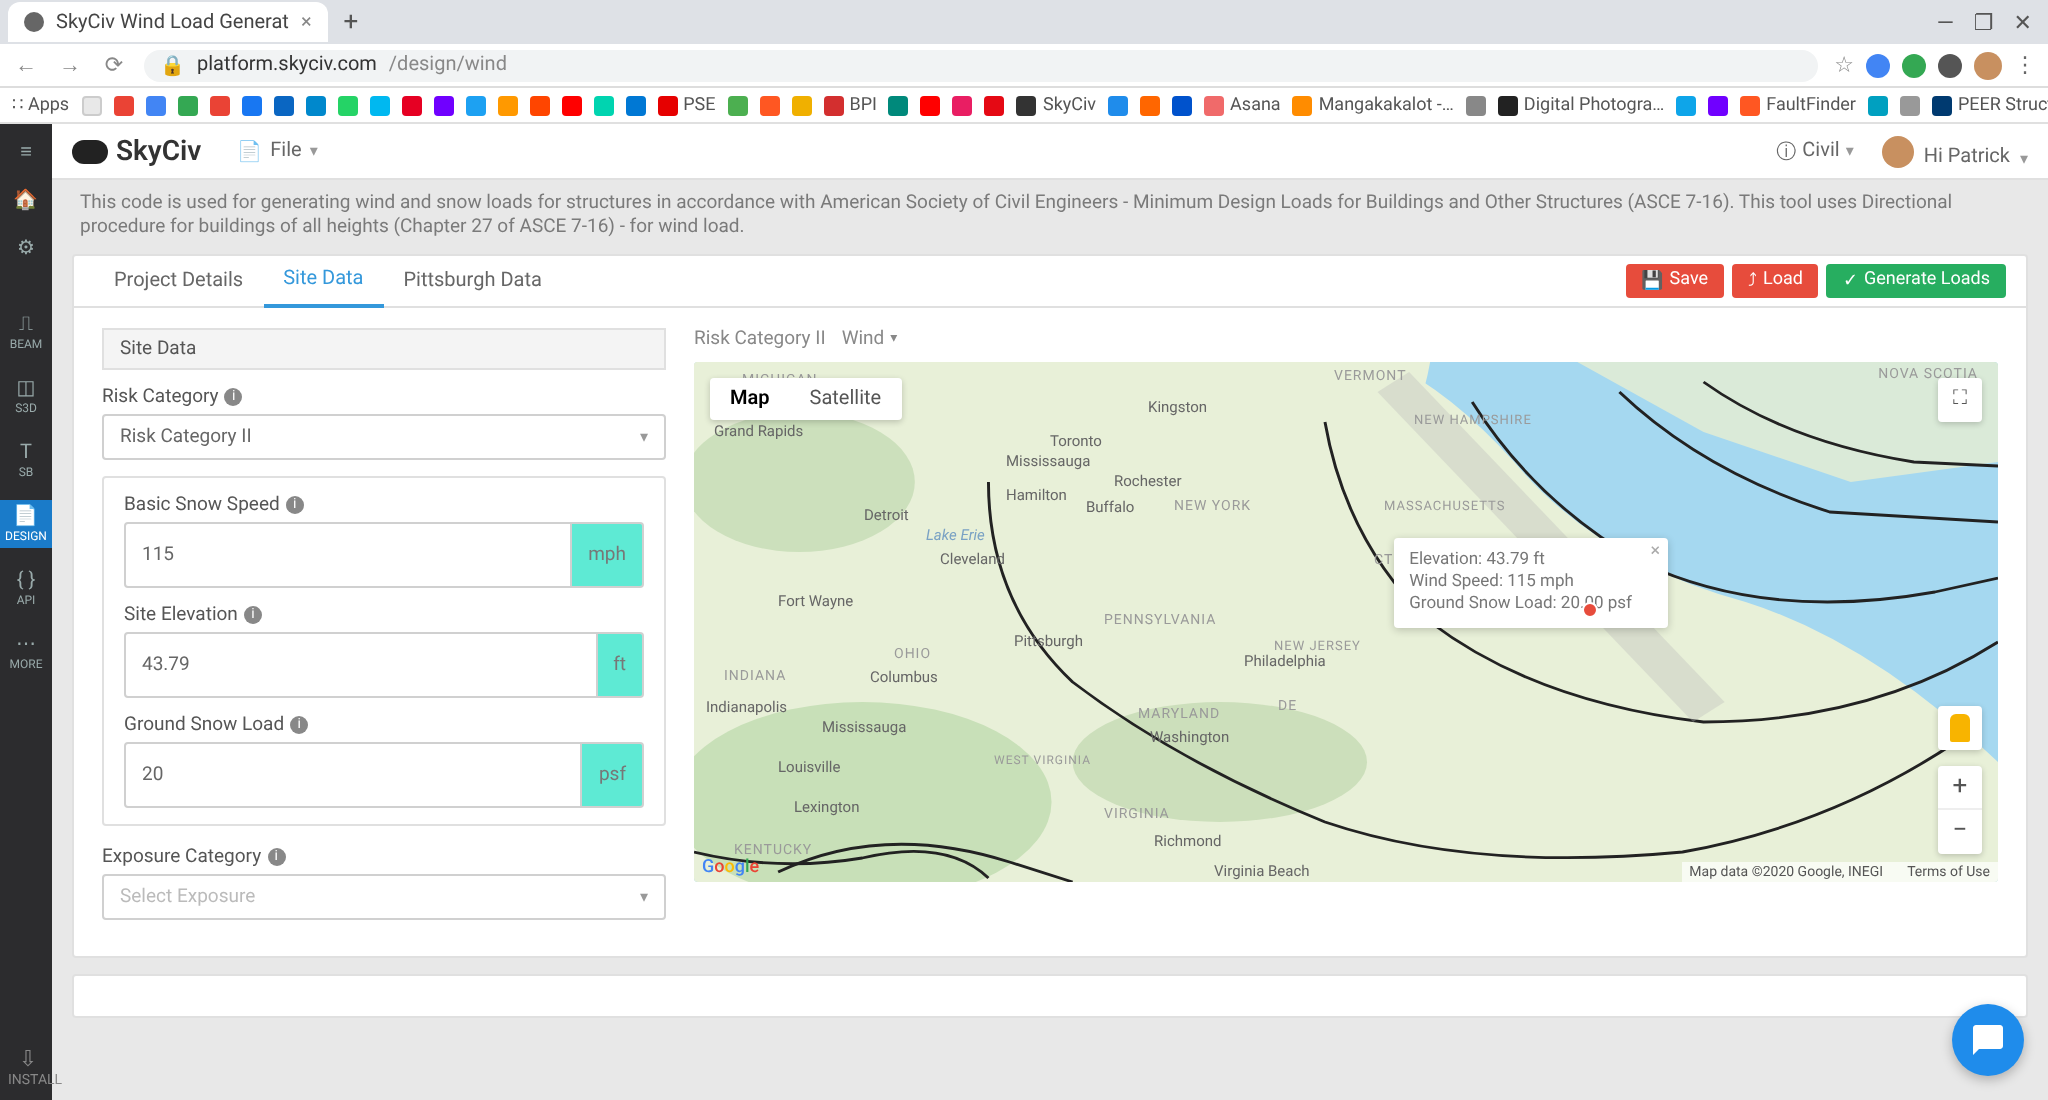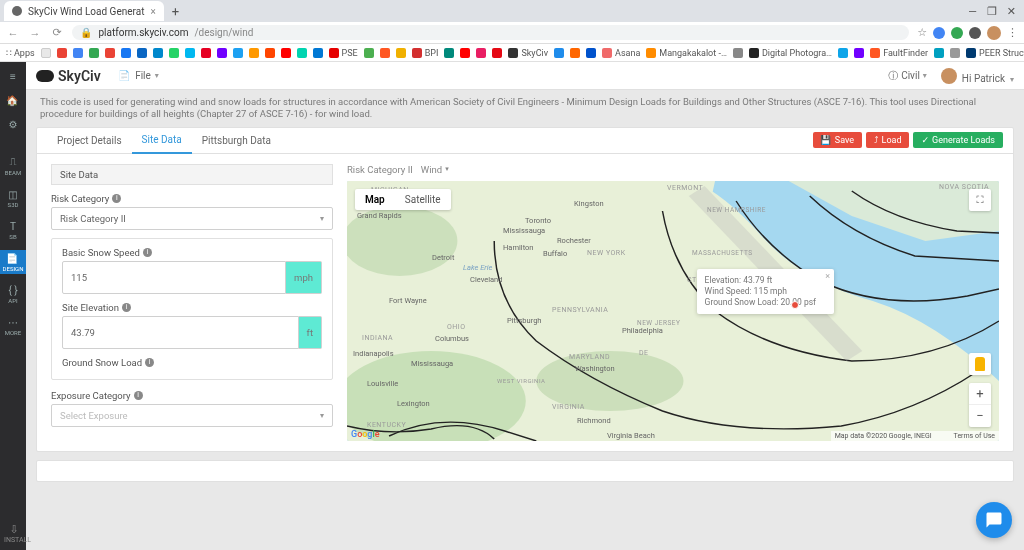--- a/index.html
+++ b/index.html
@@ -83,21 +83,21 @@
   .map-type-toggle > div { padding: 5px 10px; color: #555; }
   .map-type-toggle > div.active { font-weight: 600; color: #000; }
   .map-fullscreen { position: absolute; top: 8px; right: 8px; background: #fff; width: 22px; height: 22px; border-radius: 2px; box-shadow: 0 1px 3px rgba(0,0,0,0.2); display: flex; align-items: center; justify-content: center; font-size: 10px; color: #555; }
   .map-zoom { position: absolute; bottom: 14px; right: 8px; background: #fff; border-radius: 2px; box-shadow: 0 1px 3px rgba(0,0,0,0.2); width: 22px; }
   .map-zoom > div { height: 22px; display: flex; align-items: center; justify-content: center; font-size: 13px; color: #555; border-bottom: 1px solid #eee; }
   .map-pegman { position: absolute; bottom: 66px; right: 8px; background: #fff; width: 22px; height: 22px; border-radius: 2px; box-shadow: 0 1px 3px rgba(0,0,0,0.2); display: flex; align-items: center; justify-content: center; }
   .pegman { width: 10px; height: 14px; background: #f8b400; border-radius: 3px 3px 1px 1px; }
   .map-tooltip { position: absolute; top: 88px; right: 165px; background: #fff; border-radius: 2px; box-shadow: 0 1px 4px rgba(0,0,0,0.2); padding: 6px 18px 6px 8px; font-size: 8.5px; color: #777; line-height: 1.3; }
   .map-tooltip .close { position: absolute; top: 2px; right: 4px; font-size: 9px; color: #aaa; }
   .map-marker { position: absolute; top: 120px; right: 200px; width: 8px; height: 8px; background: #e74c3c; border-radius: 50%; border: 1px solid #fff; }
-  .map-attrib { position: absolute; bottom: 0; right: 0; background: rgba(255,255,255,0.7); font-size: 7px; color: #555; padding: 1px 4px; display: flex; gap: 22px; }
+  .map-attrib { position: absolute; bottom: 0; right: 0; background: rgba(255,255,255,0.7); font-size: 7px; color: #555; padding: 1px 4px; display: flex; gap: 12px; }
   .map-google { position: absolute; bottom: 2px; left: 4px; font-size: 9px; font-weight: 500; }
   .map-google .g { color: #4285f4; } .map-google .o1 { color: #ea4335; } .map-google .o2 { color: #fbbc05; }
   .map-google .g2 { color: #4285f4; } .map-google .l { color: #34a853; } .map-google .e { color: #ea4335; }
 
   .two-col { display: flex; gap: 14px; padding: 10px 14px; }
 
   .chat-fab { position: fixed; bottom: 12px; right: 12px; width: 36px; height: 36px; border-radius: 50%; background: #1f8ceb; display: flex; align-items: center; justify-content: center; color: #fff; box-shadow: 0 2px 6px rgba(0,0,0,0.25); }
 
   
   .ml { position: absolute; font-size: 7.5px; color: #8a8a8a; white-space: nowrap; }
@@ -378,20 +378,24 @@
                 <div class="input-group">
                   <input class="form-control" value="43.79" style="">
                   <div class="input-addon">ft</div>
                 </div>
               </div>
               <div class="form-group" style="margin-bottom:0">
                 <div class="form-label">
                     <span>Ground Snow Load</span>
                     <span class="info-icon">i</span>
                   </div>
+                <div class="input-group">
+                  <input class="form-control" value="20" style="">
+                  <div class="input-addon">psf</div>
+                </div>
               </div>
             </div>
 
             <div class="form-group">
               <div class="form-label">
                   <span>Exposure Category</span>
                   <span class="info-icon">i</span>
                 </div>
               <div class="form-control select">
                   <span class="placeholder-txt">Select Exposure</span>
@@ -456,21 +460,21 @@
               <div class="ml city" style="top:135px;left:160px">Pittsburgh</div>
               <div class="ml state" style="top:138px;left:290px;font-size:6.5px">NEW JERSEY</div>
               <div class="ml state" style="top:153px;left:15px">INDIANA</div>
               <div class="ml city" style="top:153px;left:88px">Columbus</div>
               <div class="ml city" style="top:145px;left:275px">Philadelphia</div>
               <div class="ml city" style="top:168px;left:6px">Indianapolis</div>
               <div class="ml city" style="top:178px;left:64px">Mississauga</div>
               <div class="ml state" style="top:172px;left:222px">MARYLAND</div>
               <div class="ml state" style="top:168px;left:292px">DE</div>
               <div class="ml city" style="top:183px;left:228px">Washington</div>
-              <div class="ml city" style="top:198px;left:20px">Louisville</div>
+              <div class="ml city" style="top:198px;left:42px">Louisville</div>
               <div class="ml state" style="top:196px;left:150px;font-size:6px">WEST VIRGINIA</div>
               <div class="ml city" style="top:218px;left:50px">Lexington</div>
               <div class="ml state" style="top:222px;left:205px">VIRGINIA</div>
               <div class="ml state" style="top:240px;left:20px">KENTUCKY</div>
               <div class="ml city" style="top:235px;left:230px">Richmond</div>
               <div class="ml city" style="top:250px;left:260px">Virginia Beach</div>
               <div class="ml state" style="top:2px;right:10px">NOVA SCOTIA</div>
 
               <div class="map-type-toggle">
                 <div class="active">Map</div>

